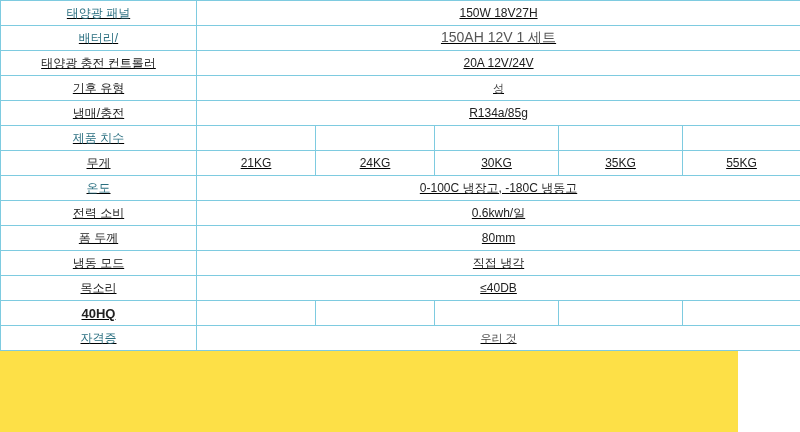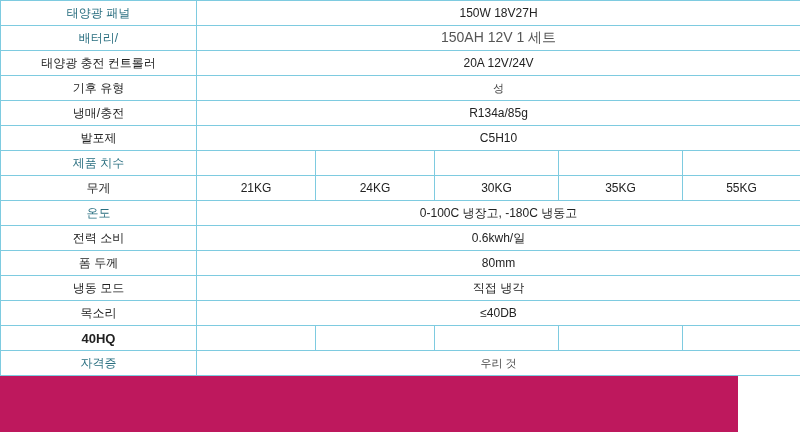--- a/index.html
+++ b/index.html
@@ -10,21 +10,22 @@
   body {
     width: 800px;
     height: 432px;
     font-family: "Liberation Sans", sans-serif;
     overflow: hidden;
   }
   #page {
     position: relative;
     width: 738px;
     height: 432px;
-    background: #be185d;
+    background: #fde047;
+    text-decoration: underline;
   }
   table.spec {
     border-collapse: collapse;
     table-layout: fixed;
     width: 800px;
     margin: 0;
   }
   table.spec td {
     border: 1px solid #7ecbe0;
     padding: 0;
@@ -103,24 +104,20 @@
       <tr>
         <td class="label">기후 유형</td>
         <td class="value mid" colspan="5">성</td>
       </tr>
 
       <tr>
         <td class="label">냉매/충전</td>
         <td class="value" colspan="5">R134a/85g</td>
       </tr>
 
-      <tr>
-        <td class="label">발포제</td>
-        <td class="value" colspan="5">C5H10</td>
-      </tr>
 
       <tr>
         <td class="label faded">제품 치수</td>
         <td class="value empty"></td>
         <td class="value empty"></td>
         <td class="value empty"></td>
         <td class="value empty"></td>
         <td class="value empty"></td>
       </tr>
 

